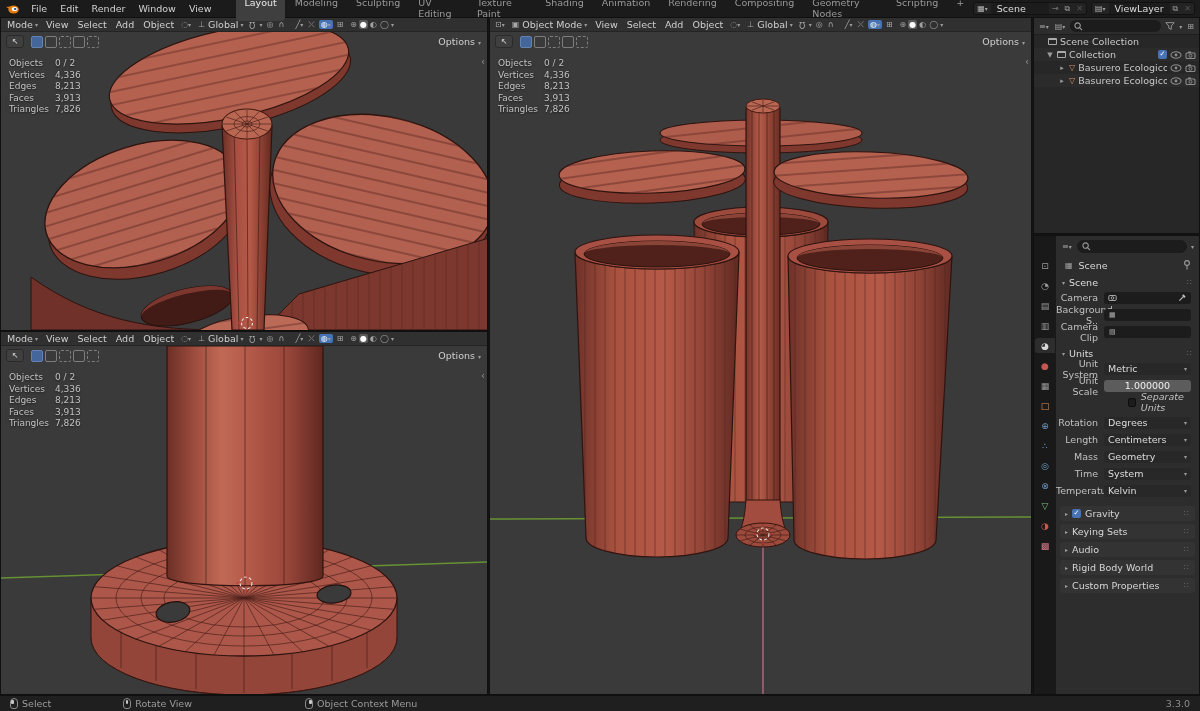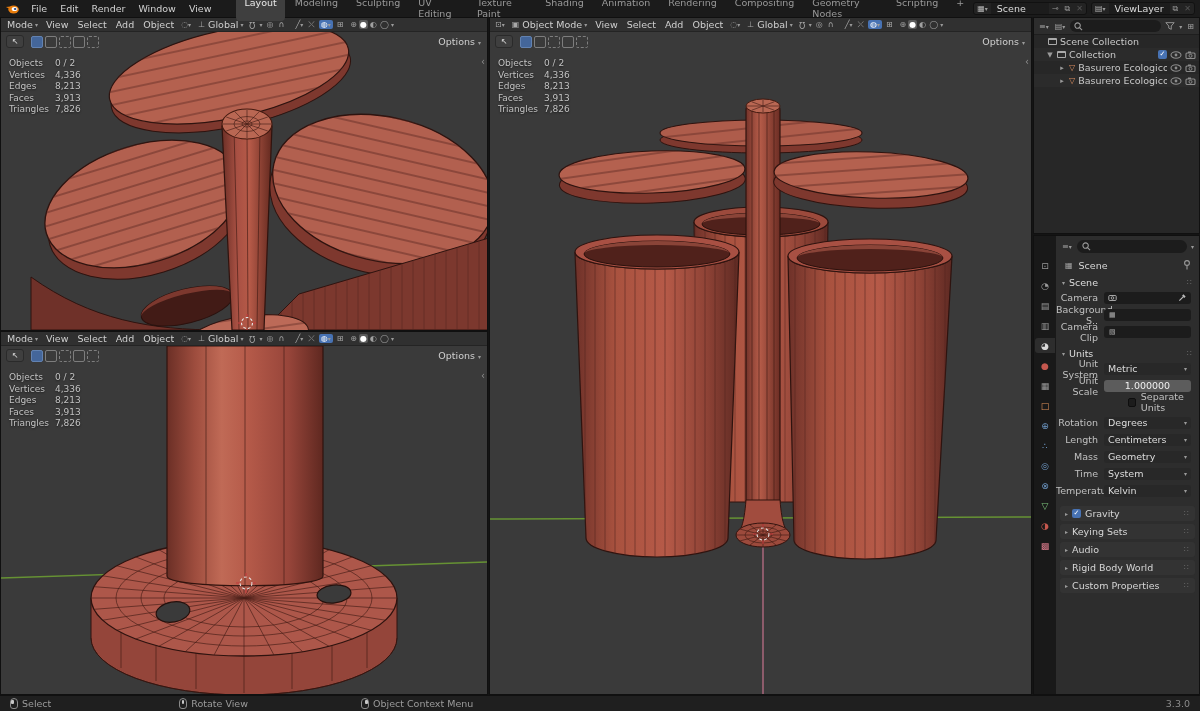--- a/index.html
+++ b/index.html
@@ -66,21 +66,21 @@
   .p-search { flex:1; height:13px; background:#1c1c1c; border-radius:7px; display:flex; align-items:center; padding:0 5px; }
   .p-crumb { height:18px; display:flex; align-items:center; gap:5px; padding:0 8px; color:#d6d6d6; }
   .panel-head { height:16px; display:flex; align-items:center; gap:4px; padding:0 6px; color:#dedede; }
   .panel-head .dots { margin-left:auto; color:#6a6a6a; letter-spacing:1px; font-size:8px; }
   .prow { height:15px; display:flex; align-items:center; padding:0 8px 0 0; margin-bottom:2px; }
   .prow .plabel { width:48px; text-align:right; padding-right:6px; color:#c0c0c0; flex:none; }
   .pfield { flex:1; height:12px; background:#1c1c1c; border-radius:3px; display:flex; align-items:center; padding:0 4px; gap:3px; color:#d8d8d8; }
   .pdrop { flex:1; height:12px; background:#282828; border-radius:3px; display:flex; align-items:center; padding:0 4px; color:#dcdcdc; }
   .pdrop .chev { margin-left:auto; }
   .pslider { flex:1; height:12px; background:#5c5c5c; border-radius:3px; display:flex; align-items:center; justify-content:center; color:#f0f0f0; }
-  .pcheckrow { height:14px; display:flex; align-items:center; gap:5px; padding-left:72px; margin-bottom:2px; color:#c0c0c0; }
+  .pcheckrow { height:14px; display:flex; align-items:center; gap:5px; padding-left:72px; margin-bottom:2px; color:#c0c0c0;font-style:italic; }
   .chk-empty { width:9px; height:9px; background:#1c1c1c; border:1px solid #0e0e0e; border-radius:2px; }
   .cpanel { height:15px; background:#333333; border-radius:3px; margin:0 4px 3px; display:flex; align-items:center; gap:4px; padding:0 5px; color:#d6d6d6; }
   .cpanel .dots { margin-left:auto; color:#6a6a6a; font-size:8px; letter-spacing:1px; }
 
   
   .statusbar { position:absolute; left:0; top:695px; width:1200px; height:16px; background:#1f1f1f; border-top:1px solid #101010; display:flex; align-items:center; padding:0 10px; gap:8px; color:#9b9b9b; }
   .mouse { width:8px; height:11px; border:1px solid #8a8a8a; border-radius:4px 4px 3px 3px; position:relative; flex:none; }
   .mouse::before { content:""; position:absolute; top:1px; width:3px; height:4px; background:#c8c8c8; border-radius:1px; }
   .mouse.left::before { left:0px; }
   .mouse.mid::before { left:2px; width:2px; }
@@ -847,21 +847,21 @@
         <span class="dots">∷</span>
     </div>
   </div>
 </div>
 
 <div class="statusbar">
   <span class="keymap">
     <span class="mouse left"></span>
     <span>Select</span>
   </span>
-  <span class="keymap" style="margin-left:120px;">
+  <span class="keymap" style="margin-left:64px;">
     <span class="mouse mid"></span>
     <span>Rotate View</span>
   </span>
   <span class="keymap" style="margin-left:105px;">
     <span class="mouse right"></span>
     <span>Object Context Menu</span>
   </span>
   <span class="sb-version">3.3.0</span>
 </div>
 

